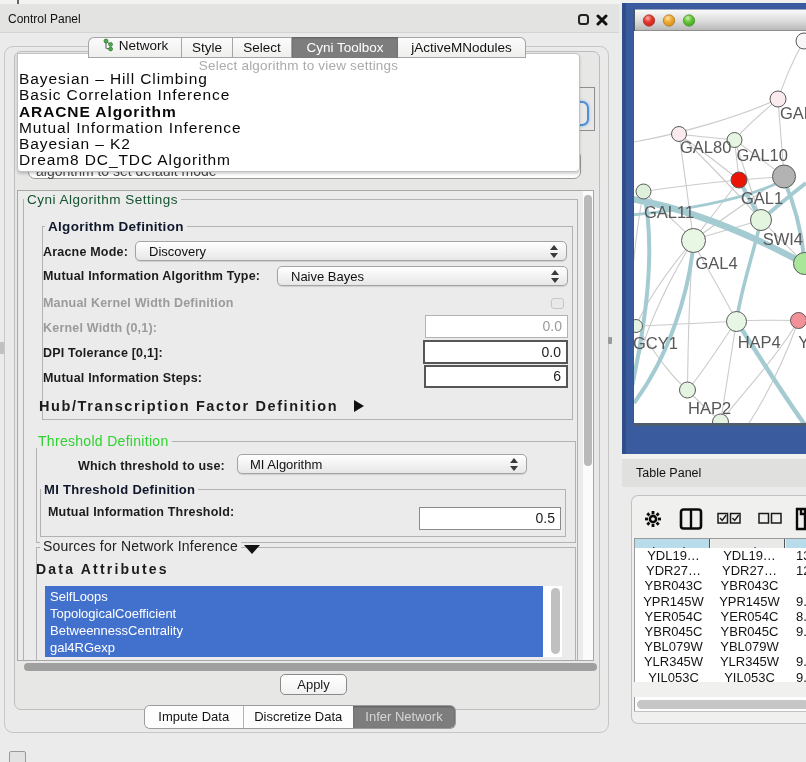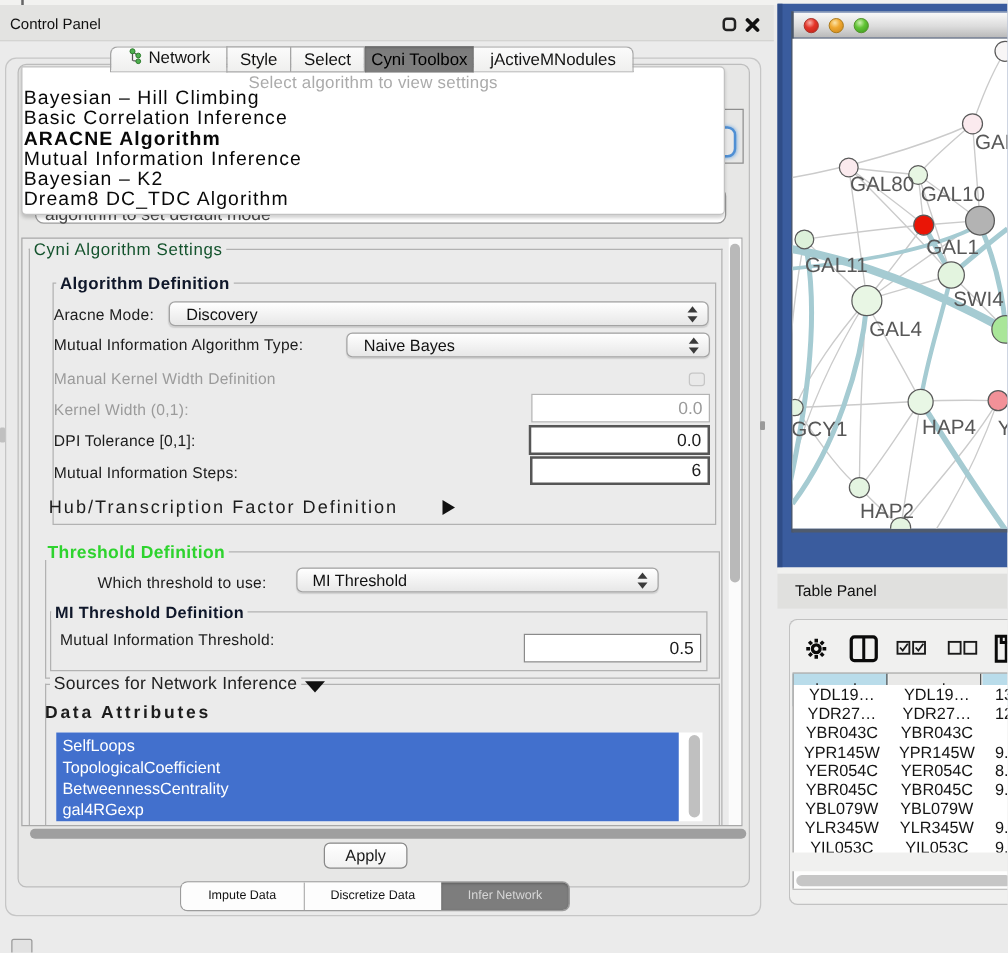--- a/index.html
+++ b/index.html
@@ -1,19 +1,19 @@
 <!DOCTYPE html>
 <html><head><meta charset="utf-8"><style>
 html,body{margin:0;padding:0}
 body{width:806px;height:762px;position:relative;overflow:hidden;background:#ebebeb;font-family:"Liberation Sans",sans-serif;color:#1c1c1c}
 .a{position:absolute;box-sizing:border-box}
-.lbl{font-size:12.5px;font-weight:normal;letter-spacing:.2px;white-space:nowrap}
+.lbl{font-size:12.5px;font-weight:bold;letter-spacing:.2px;white-space:nowrap}
 .dis{color:#9b9b9b}
 .blue{color:#0f172a;font-weight:bold}
-.green{color:#2ed32e;font-weight:bold}
+.green{color:#2ed32e;font-weight:normal}
 .gtitle{font-size:12px;background:#ebebeb;padding:0 3px;white-space:nowrap;line-height:13px}
 .combo{border:1px solid #a3a3a3;border-radius:5px;background:linear-gradient(#ffffff,#f4f4f4 45%,#e7e7e7);box-shadow:0 1px 1px rgba(0,0,0,.12);font-size:13px;color:#111}
 .combo .tx{position:absolute;left:16px;top:0;bottom:0;display:flex;align-items:center}
 .arr{position:absolute;right:8px;top:50%;width:8px;height:13px;margin-top:-6.5px}
 .arr:before{content:"";position:absolute;left:0;top:0;border:4px solid transparent;border-bottom:5px solid #3a3a3a;border-top:none}
 .arr:after{content:"";position:absolute;left:0;bottom:0;border:4px solid transparent;border-top:5px solid #3a3a3a;border-bottom:none}
 .fld{background:#fff;font-size:14px;text-align:right;padding-right:5px;line-height:21px}
 .gbox{border:1px solid #b2b2b2}
 </style></head>
 <body>
@@ -57,21 +57,21 @@
 <div class="a fld" style="left:423px;top:340px;width:145px;height:24px;border:2px solid #565656;line-height:20px">0.0</div>
 <div class="a lbl" style="left:43px;top:371px">Mutual Information Steps:</div>
 <div class="a fld" style="left:424px;top:365px;width:144px;height:23px;border:2px solid #565656;line-height:19px">6</div>
 <div class="a lbl" style="left:39px;top:398px;font-size:14.5px;letter-spacing:1.6px">Hub/Transcription Factor Definition</div>
 <div class="a" style="left:354px;top:400px;width:0;height:0;border:6.5px solid transparent;border-left:10px solid #111;border-right:none"></div>
 
 <div class="a gbox" style="left:36px;top:441px;width:540px;height:102px"></div>
 <div class="a gtitle green" style="left:35px;top:435px;font-size:14px;letter-spacing:.3px">Threshold Definition</div>
 <div class="a lbl" style="left:78px;top:459px">Which threshold to use:</div>
 <div class="a combo" style="left:237px;top:454px;width:290px;height:20px">
-    <span class="tx" style="left:12px">MI Threshold</span>
+    <span class="tx" style="left:12px">MI Algorithm</span>
     <span class="arr"></span>
   </div>
 
 <div class="a gbox" style="left:40px;top:489px;width:526px;height:48px"></div>
 <div class="a gtitle blue" style="left:41px;top:483px;font-size:13px;letter-spacing:.3px">MI Threshold Definition</div>
 <div class="a lbl" style="left:48px;top:505px">Mutual Information Threshold:</div>
 <div class="a fld" style="left:419px;top:507px;width:142px;height:23px;border:1.5px solid #8a8a8a;line-height:20px">0.5</div>
 
 <div class="a gbox" style="left:36px;top:547px;width:540px;height:113px;border-bottom:none"></div>
 <div class="a gtitle" style="left:40px;top:540px;color:#222;font-size:14px;letter-spacing:.2px">Sources for Network Inference</div>
@@ -97,27 +97,27 @@
  <div style="box-sizing:border-box;width:93px;border:1px solid #a5a5a5;border-right:none;border-radius:6px 0 0 0;background:linear-gradient(#fbfbfb,#efefee);display:flex;align-items:flex-start;justify-content:center">
   <svg width="13" height="14" viewBox="0 0 13 14" style="margin-right:4px">
         <path d="M4 3.2 L8 6.2 M4 3.6 L4 10.5 M4.4 10.5 L8 11" stroke="#555" stroke-width="1"></path>
         <circle cx="4" cy="3" r="2" fill="#4faf4f" stroke="#2c7d2c" stroke-width=".8"></circle>
         <circle cx="8.6" cy="6.4" r="1.9" fill="#4faf4f" stroke="#2c7d2c" stroke-width=".8"></circle>
         <circle cx="8.6" cy="11" r="1.9" fill="#4faf4f" stroke="#2c7d2c" stroke-width=".8"></circle>
       </svg>
   Network</div>
  <div style="box-sizing:border-box;width:51px;border:1px solid #a5a5a5;border-right:none;background:linear-gradient(#fbfbfb,#efefee);display:flex;align-items:center;justify-content:center">Style</div>
  <div style="box-sizing:border-box;width:60px;border:1px solid #a5a5a5;background:linear-gradient(#fbfbfb,#efefee);display:flex;align-items:center;justify-content:center">Select</div>
- <div style="box-sizing:border-box;width:87px;background:#7d7d7d;color:#000000;display:flex;align-items:center;justify-content:center;box-shadow:inset 0 1px 2px rgba(0,0,0,.25)">Cyni Toolbox</div>
+ <div style="box-sizing:border-box;width:106px;background:#7d7d7d;color:#ffffff;display:flex;align-items:center;justify-content:center;box-shadow:inset 0 1px 2px rgba(0,0,0,.25)">Cyni Toolbox</div>
  <div style="box-sizing:border-box;width:128px;border:1px solid #a5a5a5;border-left:none;border-radius:0 6px 0 0;background:linear-gradient(#fbfbfb,#efefee);display:flex;align-items:center;justify-content:center">jActiveMNodules</div>
 </div>
 
-<div class="a" style="left:259px;top:674px;width:67px;height:21px;border:1.5px solid #8a8a8a;border-radius:5px;background:linear-gradient(#ffffff,#f1f1f1);display:flex;align-items:center;justify-content:center;font-size:13px">Apply</div>
-
-<div class="a" style="left:145px;top:705.5px;width:310px;height:22px;display:flex;font-size:10px;color:#131313;border-radius:5px;box-shadow:0 0 0 1px #9c9c9c">
+<div class="a" style="left:280px;top:674px;width:67px;height:21px;border:1.5px solid #8a8a8a;border-radius:5px;background:linear-gradient(#ffffff,#f1f1f1);display:flex;align-items:center;justify-content:center;font-size:13px">Apply</div>
+
+<div class="a" style="left:145px;top:705.5px;width:310px;height:22px;display:flex;font-size:13px;color:#131313;border-radius:5px;box-shadow:0 0 0 1px #9c9c9c">
  <div style="box-sizing:border-box;width:97.5px;background:#fdfdfd;border-radius:5px 0 0 5px;display:flex;align-items:center;justify-content:center">Impute Data</div>
  <div style="box-sizing:border-box;width:110.5px;background:#fdfdfd;border-left:1px solid #b5b5b5;display:flex;align-items:center;justify-content:center">Discretize Data</div>
  <div style="box-sizing:border-box;width:102px;background:#7d7d7d;color:#d6d6d6;border-radius:0 5px 5px 0;display:flex;align-items:center;justify-content:center;box-shadow:inset 0 1px 2px rgba(0,0,0,.25)">Infer Network</div>
 </div>
 <div class="a" style="left:608px;top:337px;width:4px;height:7px;background:#9a9a9a;border-radius:1px"></div>
 <div class="a" style="left:0px;top:342px;width:4px;height:12px;background:#c0c0c0;border-radius:1px"></div>
 
 <div class="a" style="left:9px;top:751px;width:17px;height:14px;border:1.5px solid #9a9a9a;background:#e2e2e2;border-radius:2px"></div>
 
 <div class="a" style="left:622px;top:0;width:184px;height:3px;background:#f2f2f0"></div>

